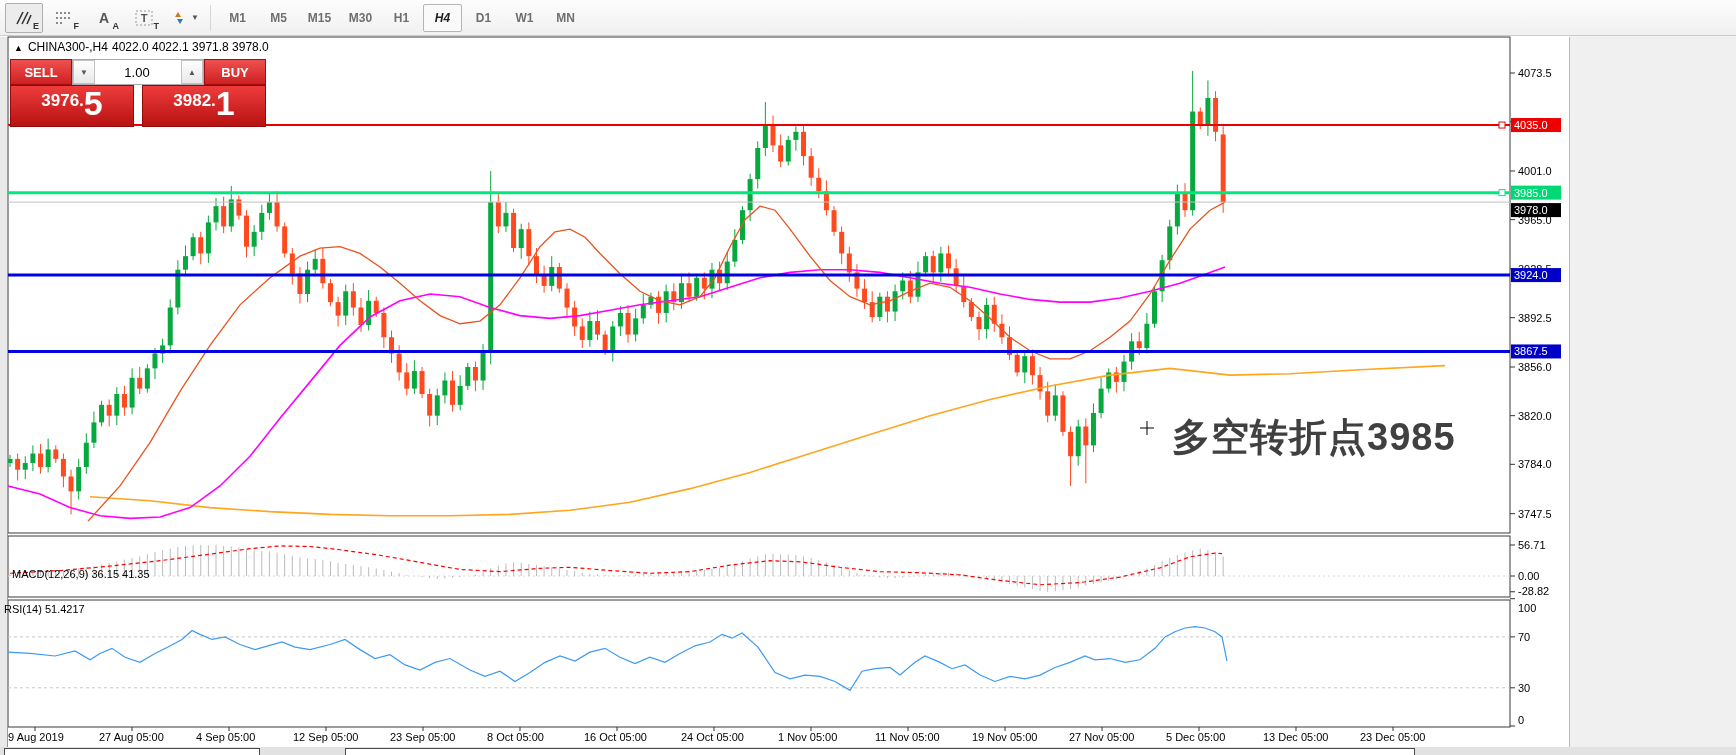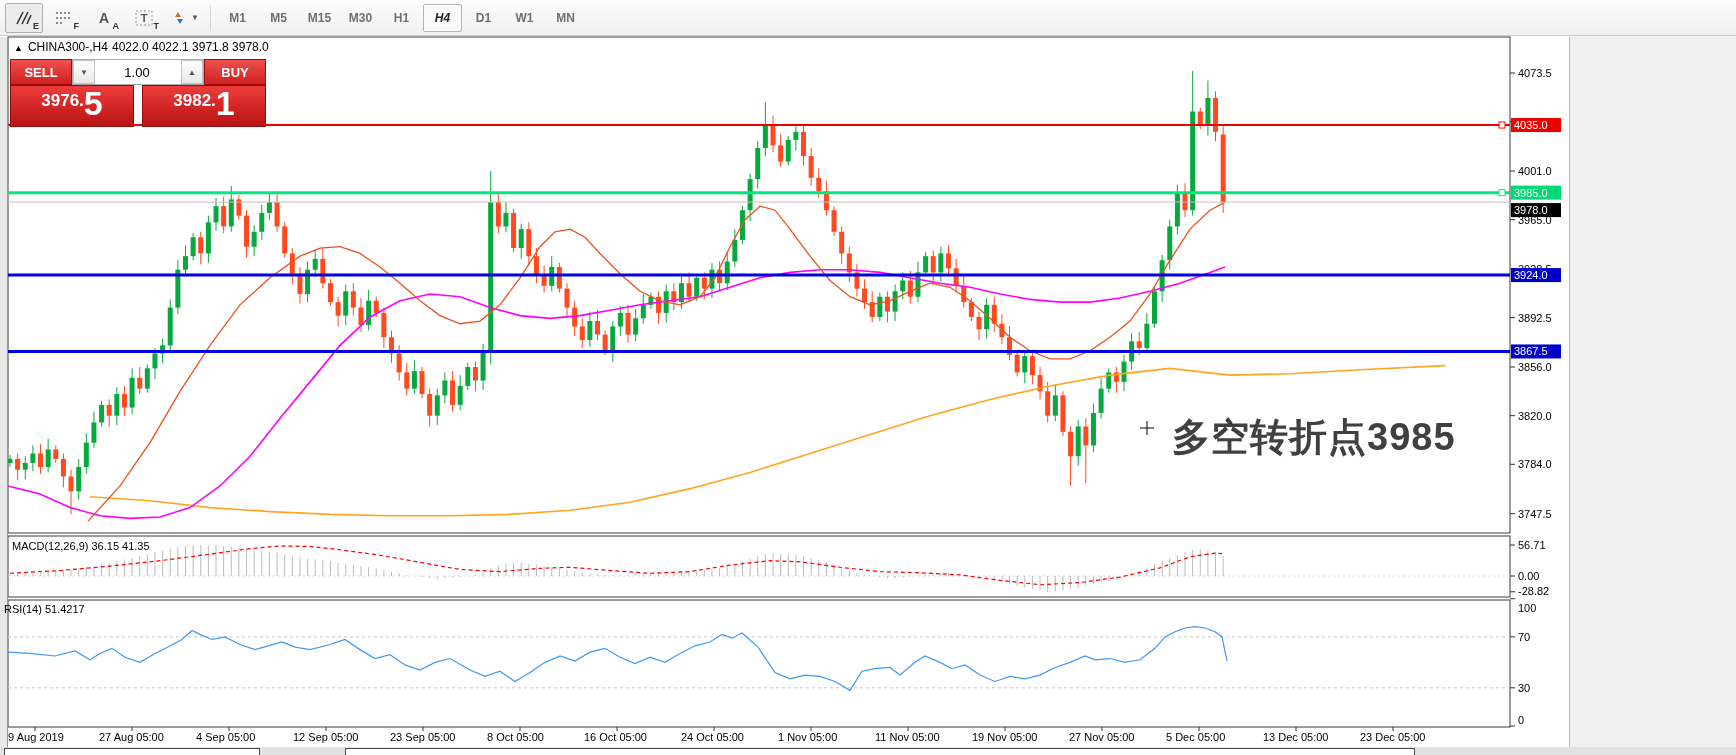--- a/index.html
+++ b/index.html
@@ -736,21 +736,21 @@
         <span class="px-small">3976.</span>
           <span class="px-big">5</span>
       </div>
       <div class="px-box">
         <span class="px-small">3982.</span>
           <span class="px-big">1</span>
       </div>
     </div>
   </div>
 
-  <div class="ind-label" style="left:12px;top:540px;">MACD(12,26,9) 36.15 41.35</div>
+  <div class="ind-label" style="left:12px;top:568px;">MACD(12,26,9) 36.15 41.35</div>
   <div class="ind-label" style="left:4px;top:603px;">RSI(14) 51.4217</div>
 
   <div id="annotation" style="color: #404040;">多空转折点3985</div>
 
   <div id="bstrip">
     <div class="bbox" style="left:4px;width:256px;"></div>
     <div class="bbox" style="left:345px;width:1070px;"></div>
   </div>
 
 </div>

